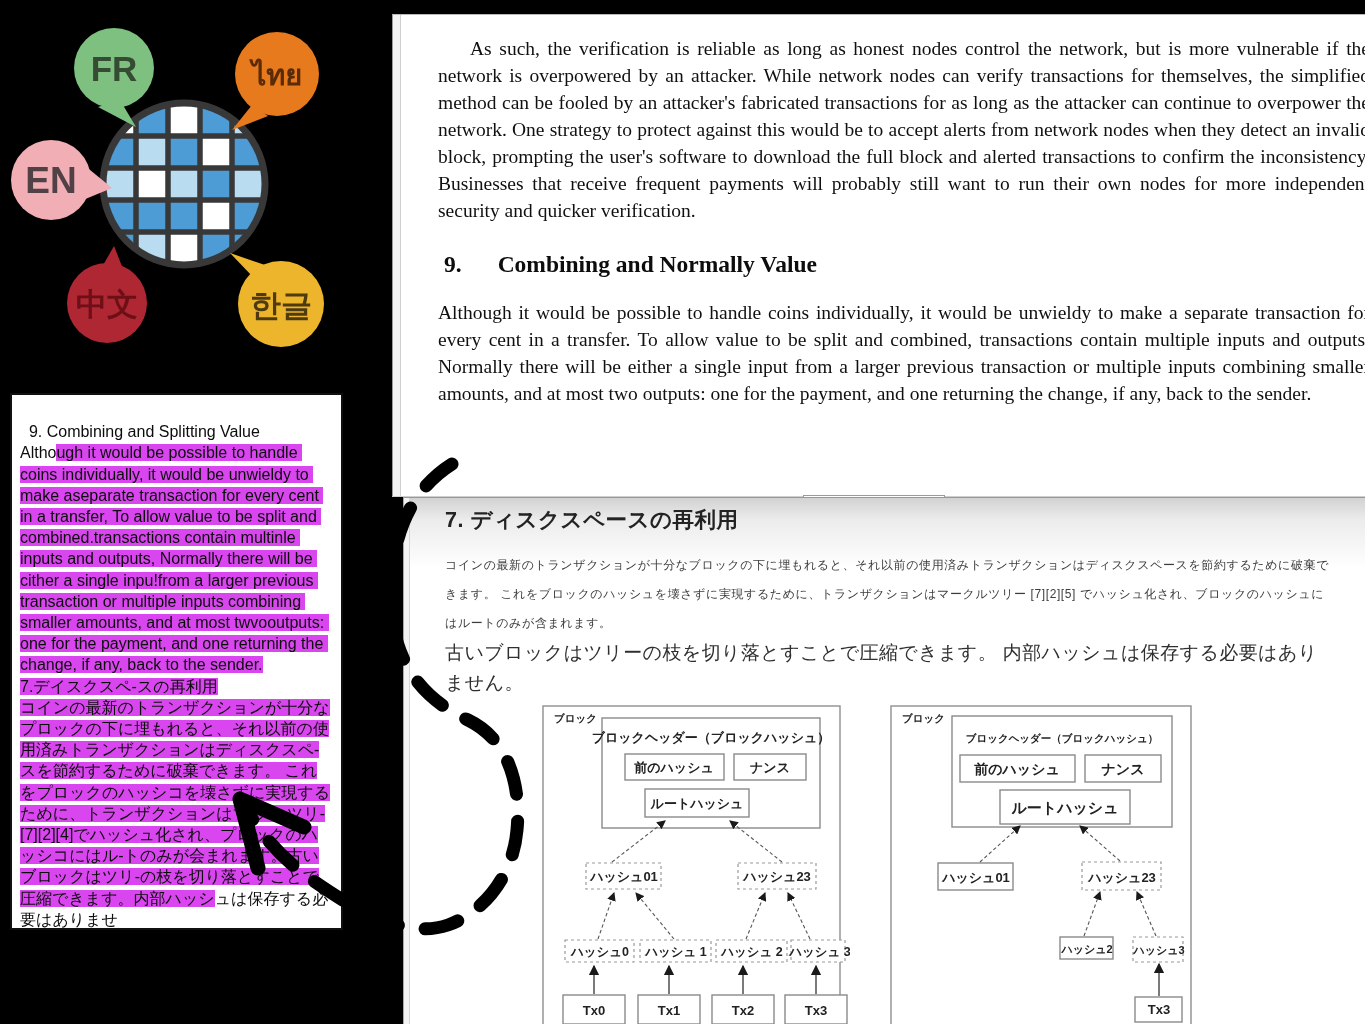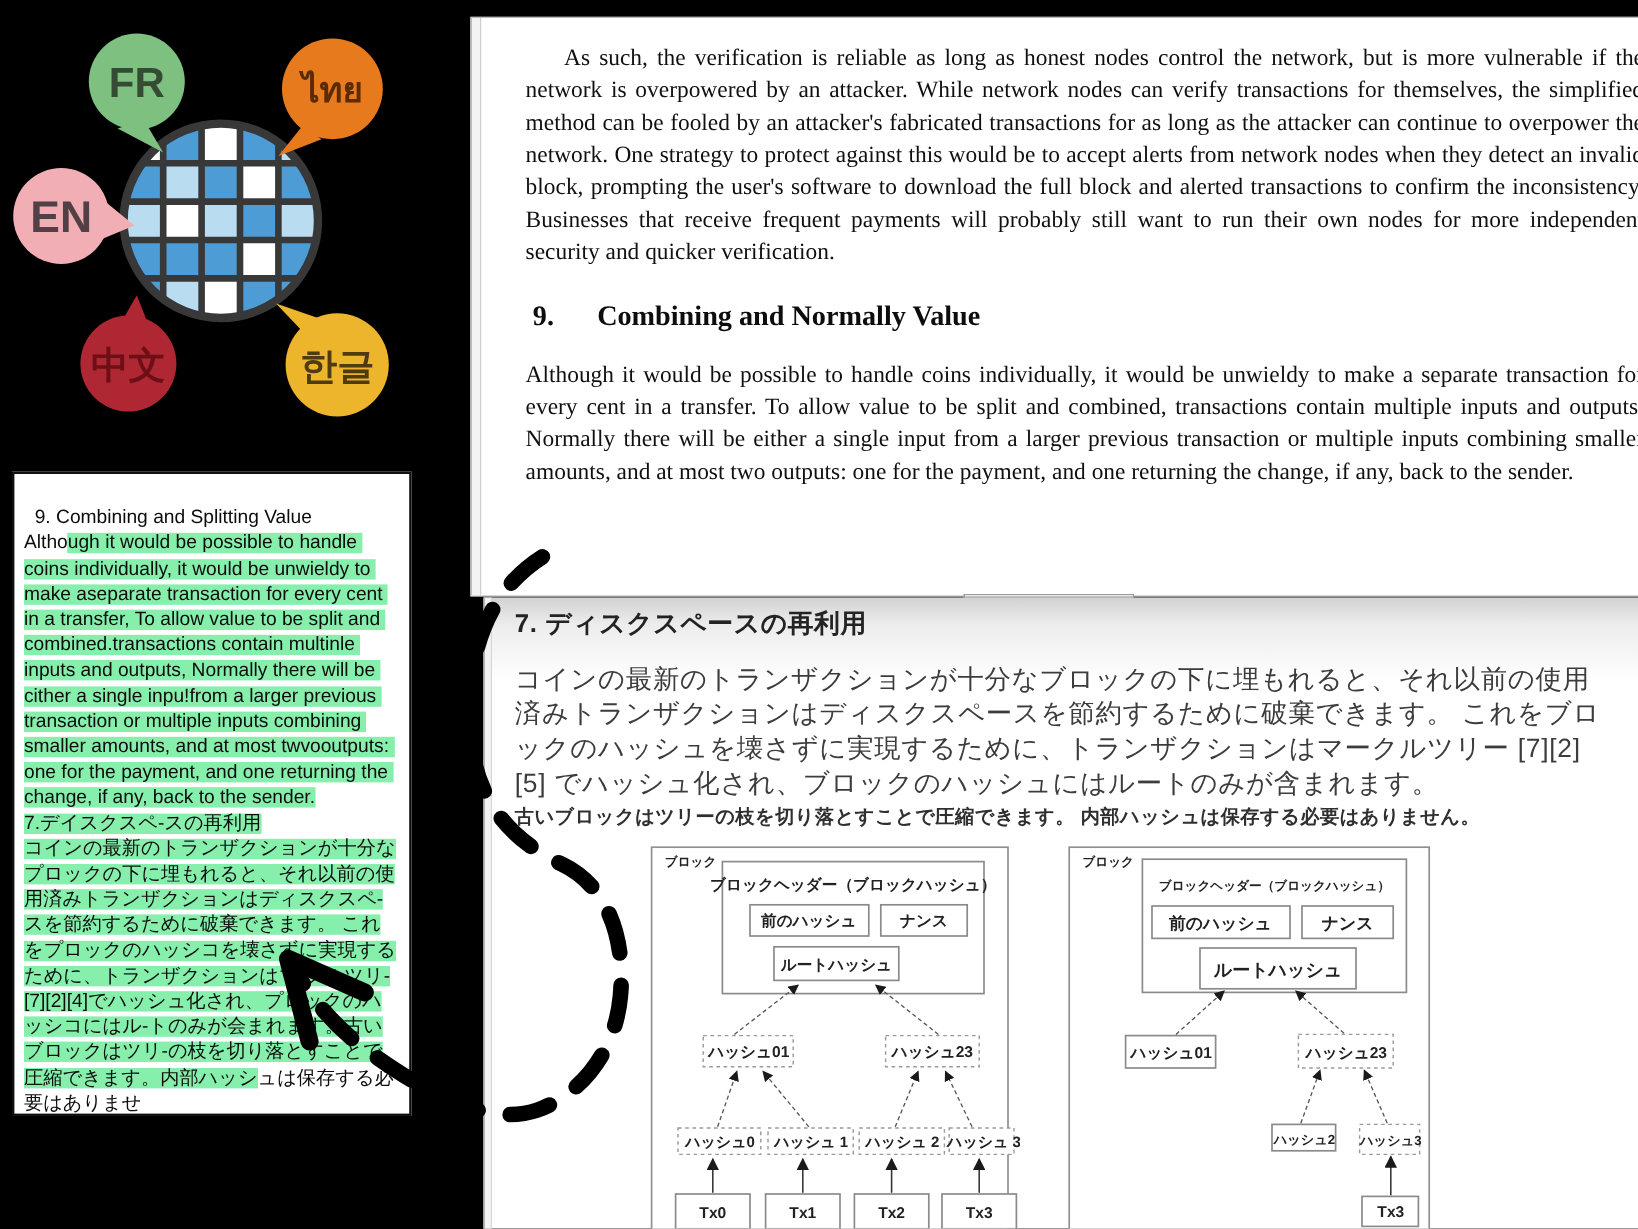--- a/index.html
+++ b/index.html
@@ -30,51 +30,52 @@
   .para-indent{text-indent:32px;}
   .section-heading{margin:27px 0 0 6px;font-size:23.5px;font-weight:bold;color:#0d0d0d;}
   .section-heading .sec-title{margin-left:36px;}
   .para-2{margin-top:21px;}
   
   .doc-ja{
     position:absolute;left:403px;top:497px;width:962px;height:527px;
     box-sizing:border-box;
     background:linear-gradient(to bottom,#d2d2d2 0px,#ececec 22px,#ffffff 70px);
     border-top:1px solid #989898;
+    padding-left:16px;
   }
   .ja-edge{
     position:absolute;left:0;top:0;bottom:0;width:7px;
     background:#f3f3f3;border-left:1px solid #a8a8a8;border-right:1px solid #d5d5d5;
     box-sizing:border-box;
   }
   .ja-heading{
     padding:7px 0 0 26px;font-size:21.5px;font-weight:bold;color:#232323;
     letter-spacing:.5px;
   }
   .ja-body{padding:17px 30px 0 26px;}
   .ja-body-small{
-    font-size:22px;line-height:29px;color:#3c3c3c;letter-spacing:.6px;
+    font-size:12px;line-height:29px;color:#3c3c3c;letter-spacing:.6px;
   }
   .ja-body-large{
-    font-size:16px;line-height:30px;color:#2f2f2f;font-weight:700;letter-spacing:.4px;
+    font-size:19px;line-height:30px;color:#2f2f2f;font-weight:400;letter-spacing:.4px;
   }
   
   .peek-box{
     position:absolute;left:803px;top:495px;width:142px;height:9px;
     background:#fff;border:1px solid #9a9a9a;border-bottom:none;box-sizing:border-box;
   }
   
   .translation-box{
     position:absolute;left:10px;top:393px;width:333px;height:537px;
     background:#fff;border:2px solid #101010;box-sizing:border-box;
     padding:5px 8px 0 8px;
     font-size:16px;line-height:21.2px;color:#0c0c0c;
     white-space:pre-wrap;word-break:break-word;overflow:hidden;
   }
-  .hl{background:#86efac;}
+  .hl{background:#d946ef;}
   
   .diagram{position:absolute;}
   .diagram text{
     font-family:"Liberation Sans","DejaVu Sans",sans-serif;
     font-weight:bold;fill:#222;
   }
   .diagram rect{fill:#fff;}
   .box-solid{stroke:#8a8a8a;stroke-width:1.4;}
   .box-dashed{stroke:#9a9a9a;stroke-width:1.2;stroke-dasharray:3 3;}
   .outer-box{stroke:#8f8f8f;stroke-width:1.4;fill:none;}

